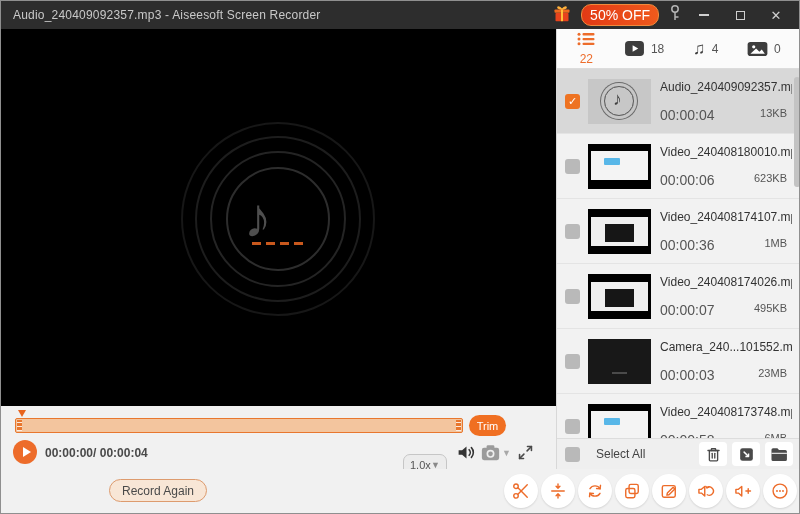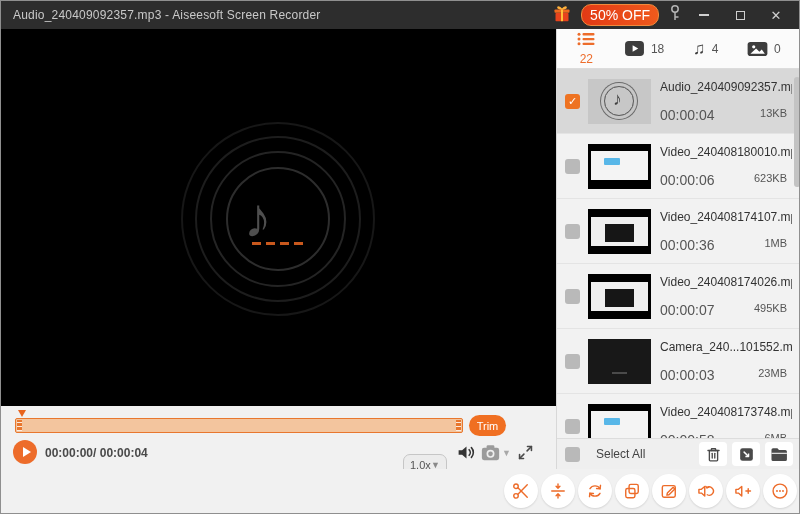--- a/index.html
+++ b/index.html
@@ -281,20 +281,21 @@
           <svg width="20" height="19" viewBox="0 0 24 24">
             <path d="M2.5 6 a2 2 0 0 1 2 -2 h5.5 l2 2.2 h8 a2 2 0 0 1 2 2 v10 a2 2 0 0 1 -2 2 h-15.5 a2 2 0 0 1 -2 -2 Z" fill="#4a4a4a"></path>
             <path d="M2.5 10.5 h19.5" stroke="#efefef" stroke-width="1.4"></path>
           </svg>
         </span>
       </div>
     </div>
   </div>
 
   <div class="bottom-bar">
+    <button class="pill again">Record Again</button>
 
     <div class="tool-circles">
       <span class="tool-btn">
         <svg width="20" height="20" viewBox="0 0 24 24">
           <circle cx="6" cy="6.2" r="2.7"></circle>
             <circle cx="6" cy="17.8" r="2.7"></circle>
           <line x1="19.5" y1="4.5" x2="8.3" y2="15.8"></line>
             <line x1="8.3" y1="8.2" x2="19.5" y2="19.5"></line>
         </svg>
       </span>

